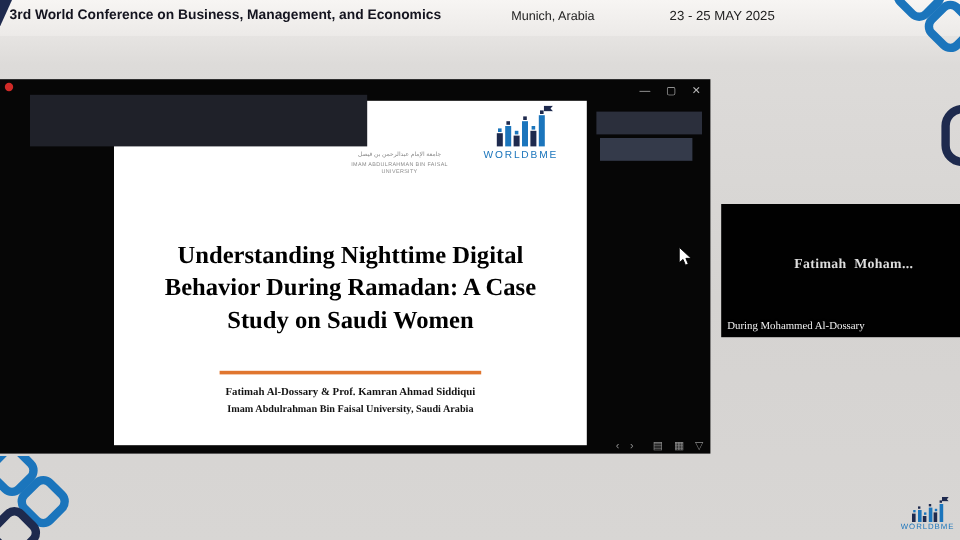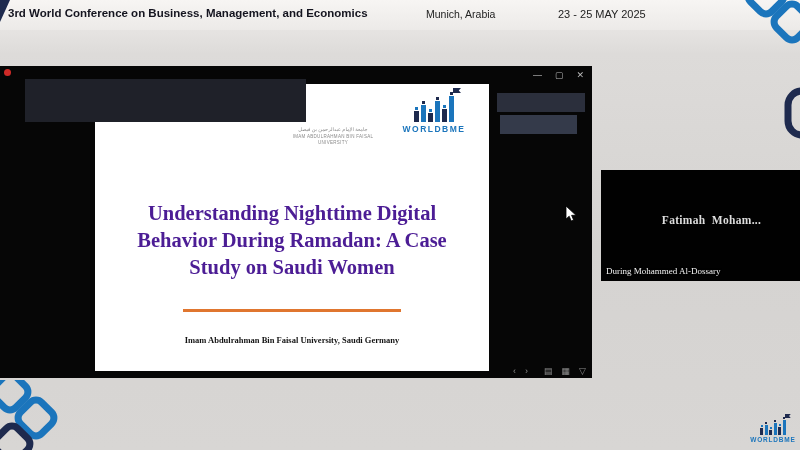--- a/index.html
+++ b/index.html
@@ -35,27 +35,27 @@
   
   .slide{position:absolute;left:95px;top:18px;width:394px;height:287px;background:#ffffff;z-index:2;}
   .logo-block{position:absolute;left:298px;top:8px;width:82px;text-align:center;}
   .bars{display:flex;justify-content:center;align-items:flex-end;gap:2px;height:30px;}
   .bar{position:relative;display:flex;flex-direction:column;align-items:center;gap:1px;}
   .bar .col{display:block;width:5px;}
   .bar .dot{display:block;width:3px;height:3px;}
   .n{background:#1e2a4e;} .b{background:#1b75bc;}
   .flag{position:absolute;top:-4px;left:4px;width:8px;height:5px;background:#1e2a4e;
     clip-path:polygon(0 0,100% 0,72% 50%,100% 100%,0 100%);}
-  .logo-text{margin-top:2px;font-size:8.5px;font-weight:bold;color:#1b75bc;letter-spacing:1.5px;}
+  .logo-text{margin-top:2px;font-size:8.5px;font-weight:normal;color:#1b75bc;letter-spacing:1.5px;}
   .org-block{position:absolute;left:188px;top:42px;width:100px;text-align:center;color:#8a8a8a;line-height:1.5;}
   .org-ar{font-size:5px;}
   .org-en{font-size:4.5px;letter-spacing:.3px;}
   .slide-title{position:absolute;left:10px;right:10px;top:116px;margin:0;text-align:center;
     font-family:"Liberation Serif",serif;font-weight:bold;font-size:20.5px;line-height:1.32;
-    color:#4c1d95;white-space:pre-line;}
+    color:#000000;white-space:pre-line;}
   .divider{position:absolute;left:88px;top:225px;width:218px;height:3px;background:#e0762f;}
   .authors{position:absolute;left:0;right:0;top:237px;text-align:center;
     font-family:"Liberation Serif",serif;font-weight:bold;font-size:9px;color:#141414;}
   .affiliation{position:absolute;left:0;right:0;top:251px;text-align:center;
     font-family:"Liberation Serif",serif;font-weight:bold;font-size:8.5px;color:#141414;}
 
   
   .cursor{position:absolute;left:565px;top:140px;z-index:4;}
 
   
@@ -151,21 +151,22 @@
 
       <div class="org-block">
         <div class="org-ar">جامعة الإمام عبدالرحمن بن فيصل</div>
         <div class="org-en">IMAM ABDULRAHMAN BIN FAISAL UNIVERSITY</div>
       </div>
 
       <h1 class="slide-title">Understanding Nighttime Digital
 Behavior During Ramadan: A Case
 Study on Saudi Women</h1>
       <div class="divider"></div>
-      <div class="affiliation">Imam Abdulrahman Bin Faisal University, Saudi Germany</div>
+      <div class="authors">Fatimah Al-Dossary &amp; Prof. Kamran Ahmad Siddiqui</div>
+      <div class="affiliation">Imam Abdulrahman Bin Faisal University, Saudi Arabia</div>
     </div>
 
     <div class="redact redact-titlebar"></div>
     <div class="redact panel-box1"></div>
     <div class="redact panel-box2"></div>
 
     <svg class="cursor" width="12" height="16" viewBox="0 0 12 16">
       <path d="M1,0 L1,13 L4.2,10.2 L6.2,15 L8.6,14 L6.6,9.3 L11,9.3 Z" fill="#ffffff" stroke="#000000" stroke-width="0.8"></path>
     </svg>
 

